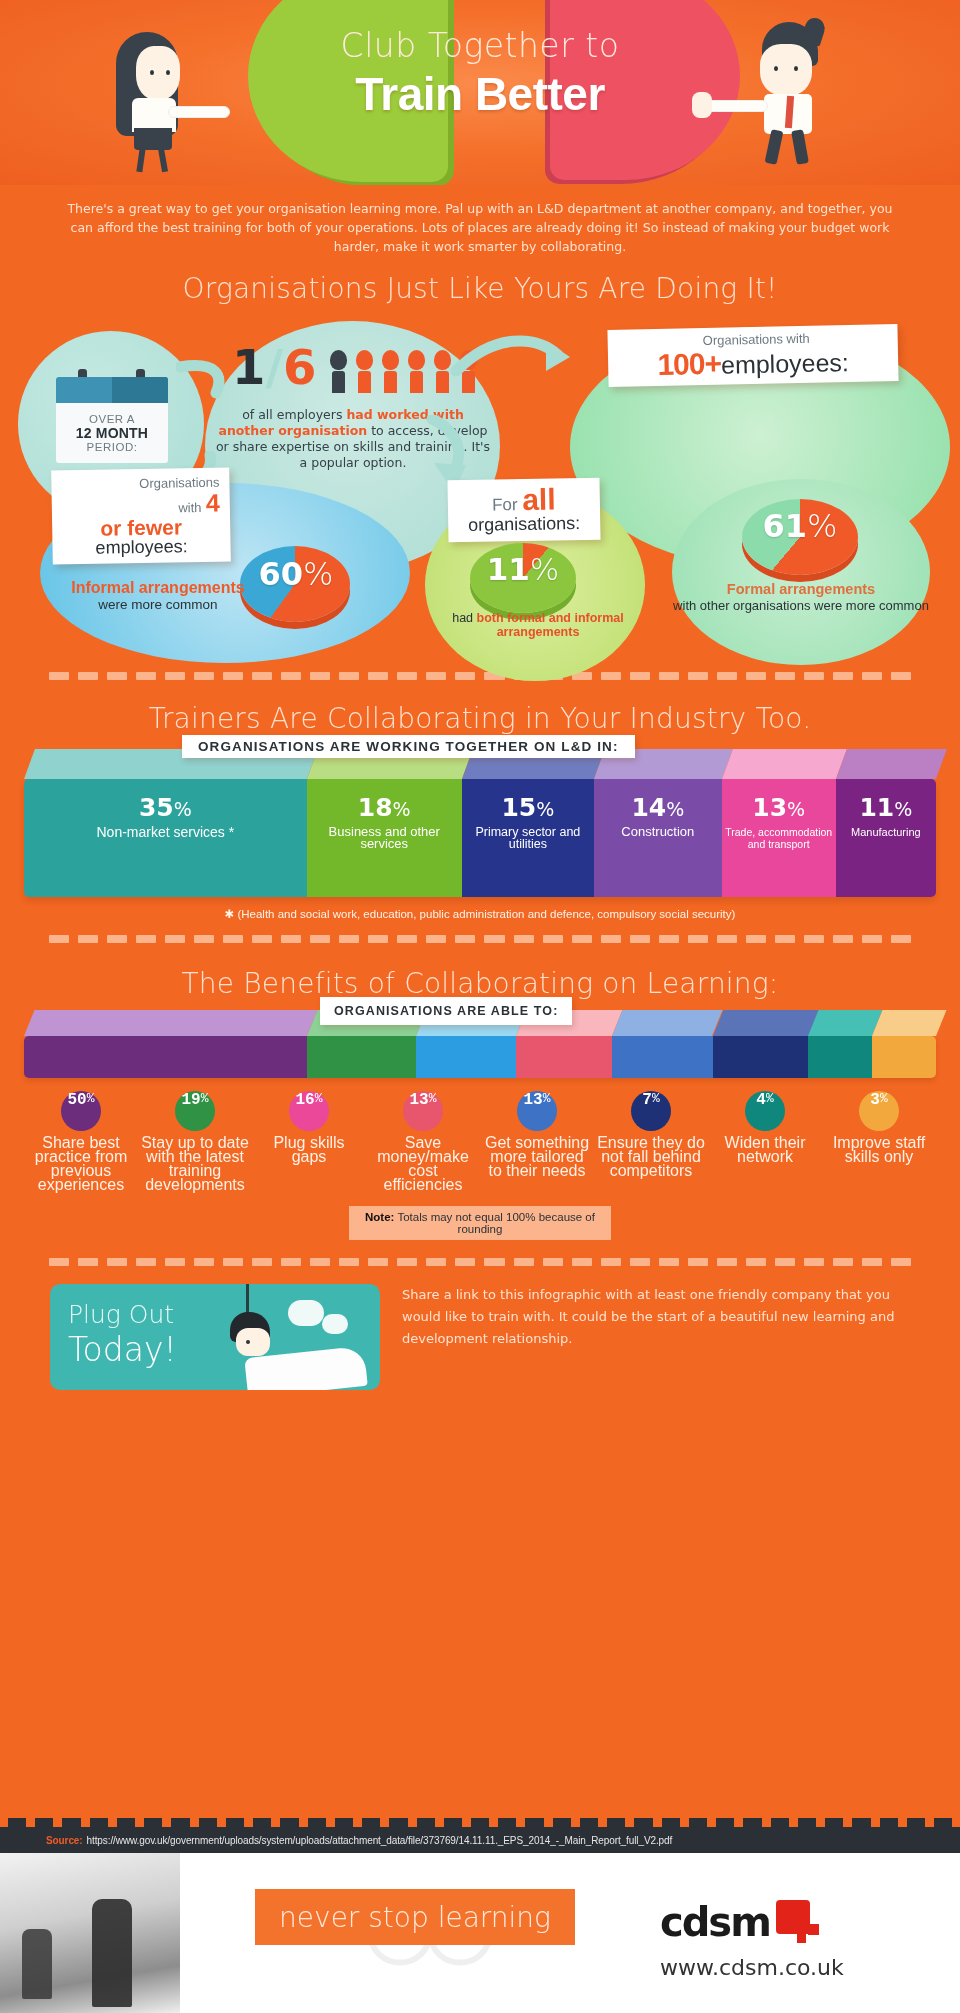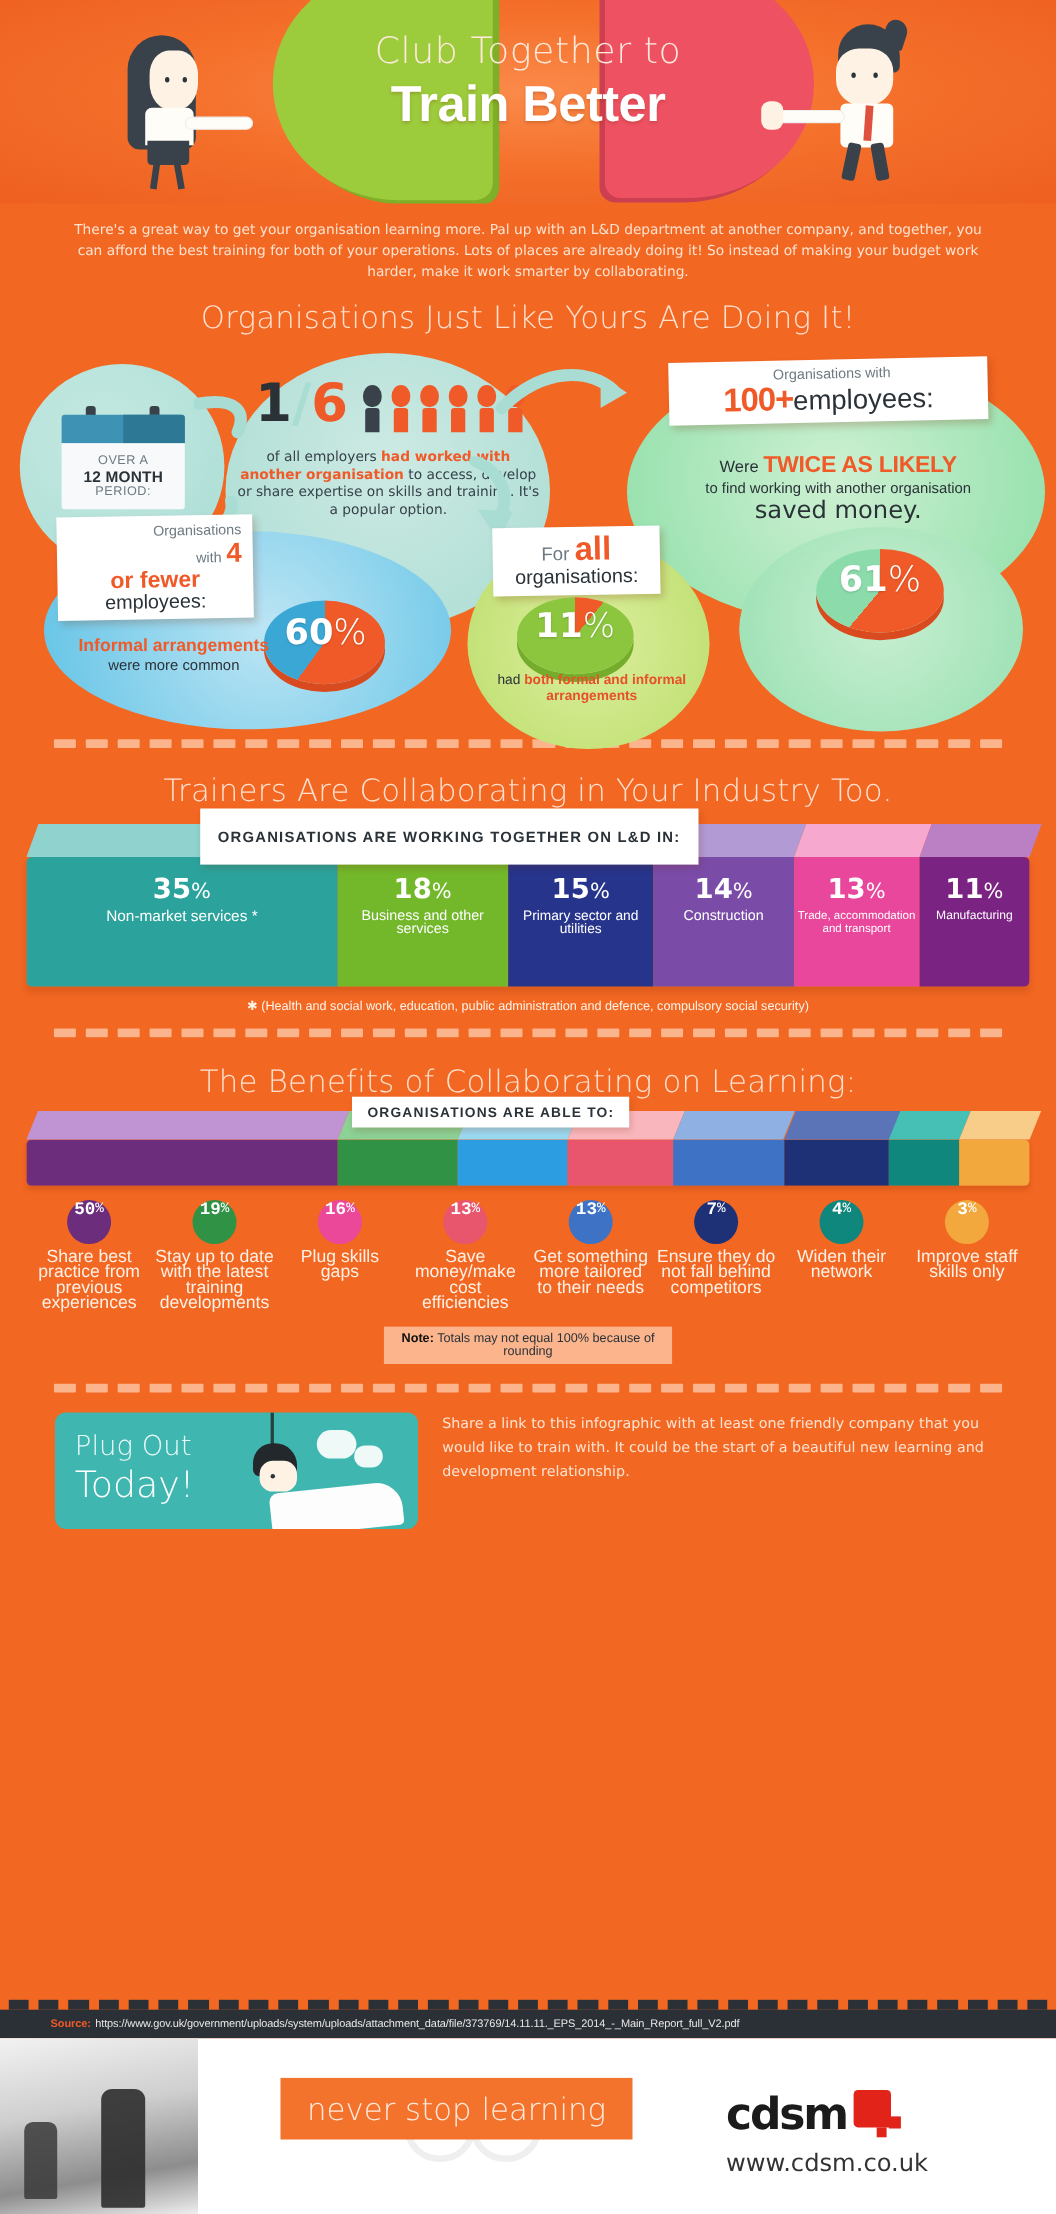--- a/index.html
+++ b/index.html
@@ -124,21 +124,21 @@
 
   
   .arrow { position:absolute; }
 
   
   .dashes { width: 862px; margin: 0 auto; height: 8px; display:flex; gap:9px; }
   .dashes i { flex:1; background:#fbb48c; border-radius:1px; display:block; }
 
   
   .ind-wrap { position: relative; width: 912px; margin: 14px auto 0; }
-  .ind-pill { position:absolute; left:158px; top:-14px; z-index:9; background:#fff; padding:18px 16px;
+  .ind-pill { position:absolute; left:158px; top:-14px; z-index:9; background:#fff; padding:4px 16px;
       font-size:13.5px; font-weight:bold; letter-spacing:1.1px; color:#2a3238; box-shadow:2px 3px 6px rgba(120,40,0,.2); }
   .ind-bars { display:flex; height:118px; border-radius:5px; overflow:hidden; box-shadow:0 4px 6px rgba(120,40,0,.18); }
   .ind-bars .seg { position:relative; display:flex; flex-direction:column; align-items:center; justify-content:flex-start;
       padding-top:16px; color:#fff; text-align:center; }
   .ind-bars .seg .pc { font-size:25px; font-weight:bold; font-family:"DejaVu Sans",sans-serif; line-height:1; }
   .ind-bars .seg .pc .u { font-weight:normal; font-size:19px; }
   .ind-bars .seg .nm { margin-top:6px; line-height:12px; }
   .ind-top { display:flex; height:30px; }
   .ind-top .tp { position:relative; }
   .ind-foot { text-align:center; color:#fff3e8; font-size:11.5px; margin-top:10px; }
@@ -302,25 +302,20 @@
       <path d="M14 48 L34 78 L46 50 Z" fill="#a9dcd3"></path>
     </svg>
 
     <div class="bub b-100"></div>
     <div class="card c-100">
       <div class="sm" style="text-align:right; padding-right:78px;">Organisations with</div>
       <div style="font-size:0; line-height:1;">
         <span class="bigO" style="font-size:30px; letter-spacing:-1px;">100+</span><span class="blk" style="font-size:25px; font-weight:300;">employees:</span>
       </div>
     </div>
-    <div class="b100-txt">
-      <div class="l1"><span>Were </span><b>TWICE AS LIKELY</b></div>
-      <div class="l2">to find working with another organisation</div>
-      <div class="l3">saved money.</div>
-    </div>
 
     <div class="bub b-4"></div>
     <div class="card c-4">
       <div style="text-align:right; line-height:1.05;">
         <span class="sm">Organisations</span>
       </div>
       <div style="text-align:right; line-height:1;">
         <span class="sm">with</span>
         <span class="bigO" style="font-size:25px;">4</span>
       </div>
@@ -354,20 +349,24 @@
     <div class="ball-txt">
       <span>had </span><b>both formal and informal arrangements</b>
     </div>
 
     <div class="bub b-61"></div>
     <div class="pie" style="left:742px; top:188px; width:116px; height:76px;
          background: conic-gradient(from 0deg, #f05a28 0deg 220deg, #8cdcab 220deg 360deg);
          box-shadow:0 7px 0 #d94a1e;"></div>
     <div class="pie-lbl" style="left:744px; top:196px; width:112px; text-align:center; font-size:32px;">
       <span>61</span><span style="font-weight:300;">%</span>
+    </div>
+    <div class="b61-txt">
+      <div class="o">Formal arrangements</div>
+      <div class="k">with other organisations were more common</div>
     </div>
   </div>
 
   <div class="dashes" style="margin-top:6px;">
     <i></i>
       <i></i>
       <i></i>
       <i></i>
       <i></i>
       <i></i>

